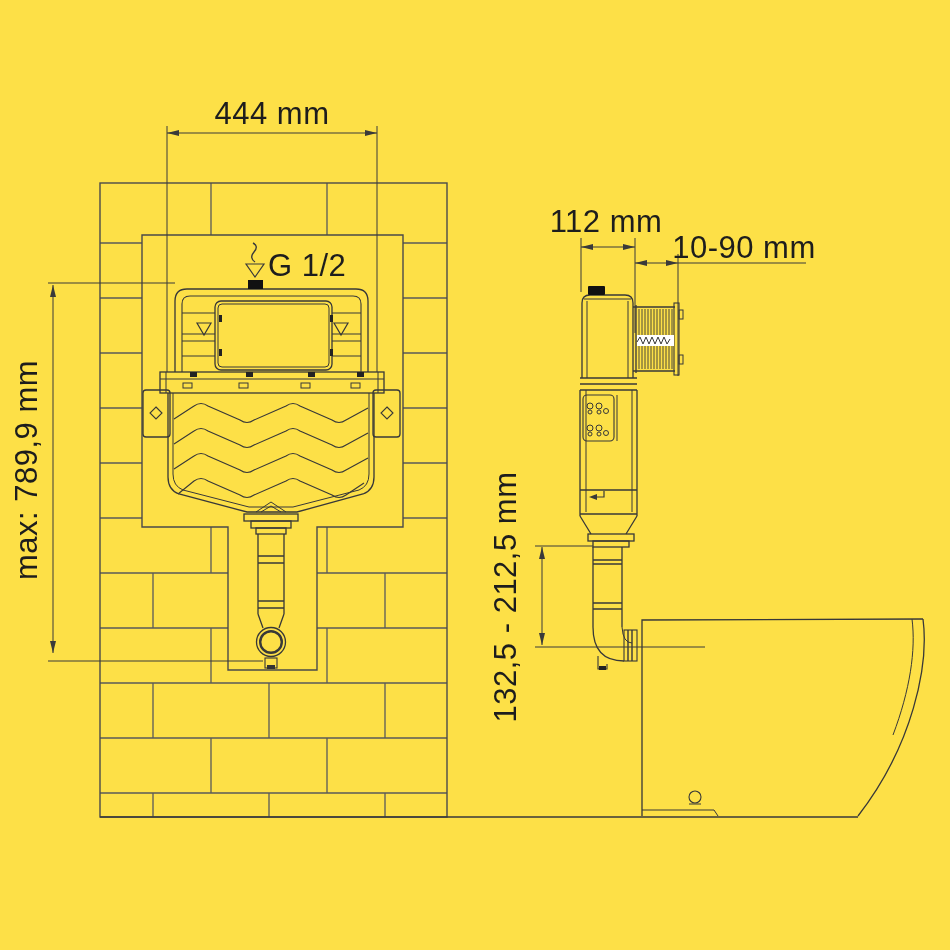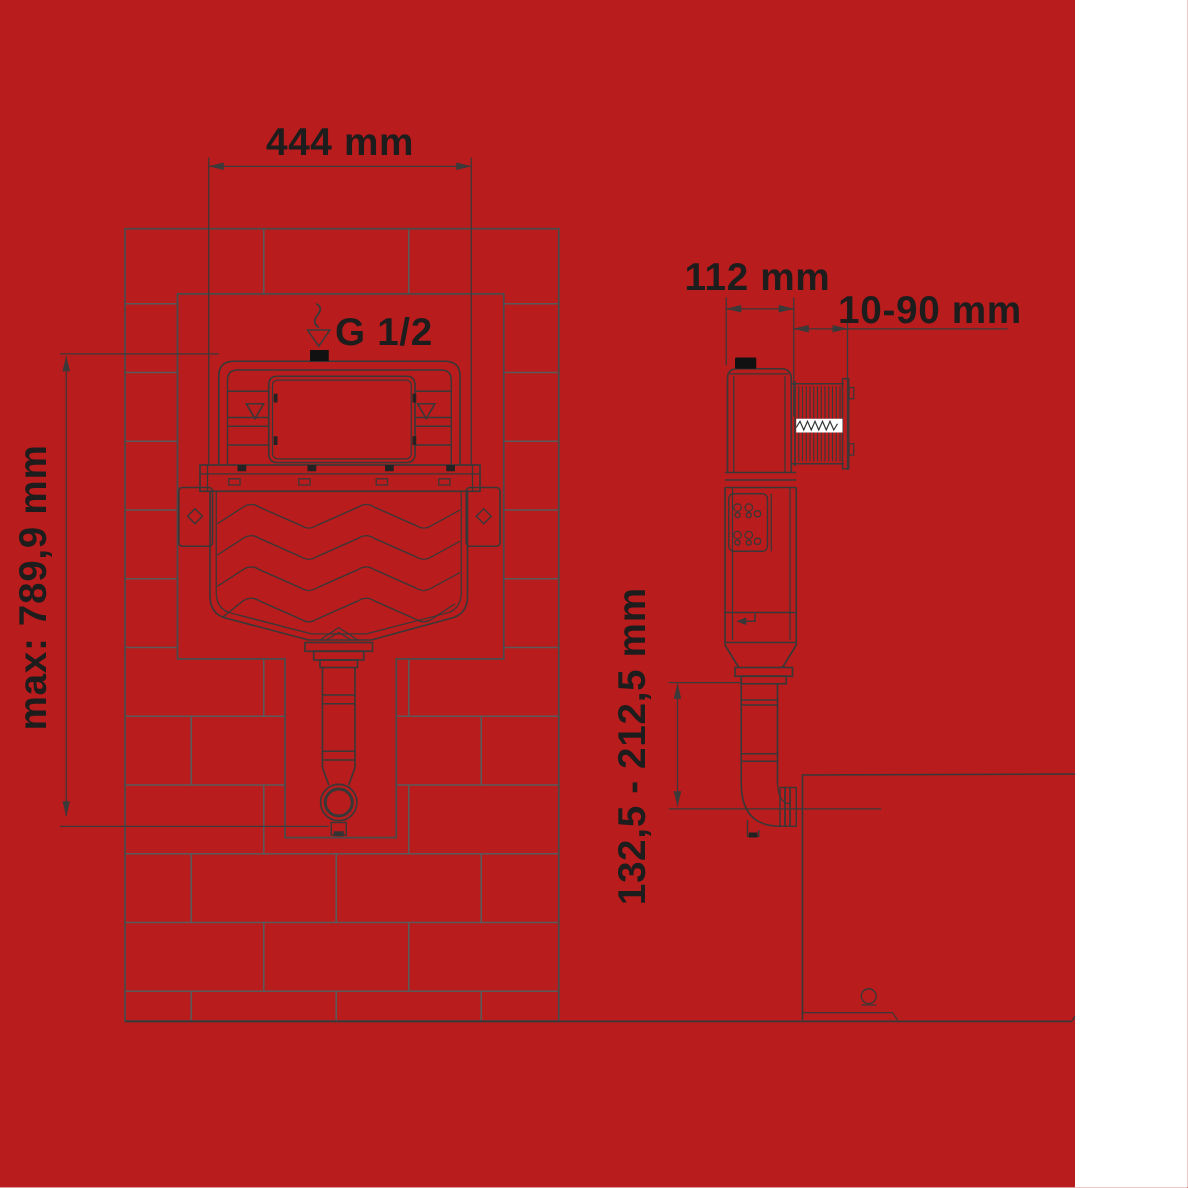--- a/index.html
+++ b/index.html
@@ -1,19 +1,18 @@
 <!DOCTYPE html>
 <html><head>
 <meta charset="utf-8">
 <style>
   html,body{margin:0;padding:0;background:#ffffff;}
   .canvas{
-    position:relative;width:860px;height:950px;background:#b91c1c;overflow:hidden;
+    position:relative;width:950px;height:950px;background:#fde047;overflow:hidden;
     font-family:"Liberation Sans",sans-serif;
-    font-weight:bold;
   }
   svg{position:absolute;left:0;top:0;}
   .dimtext{
     font-family:"Liberation Sans",sans-serif;
     font-size:31px;fill:#1d1d1d;letter-spacing:0.5px;
   }
 </style>
 </head>
 <body>
 

